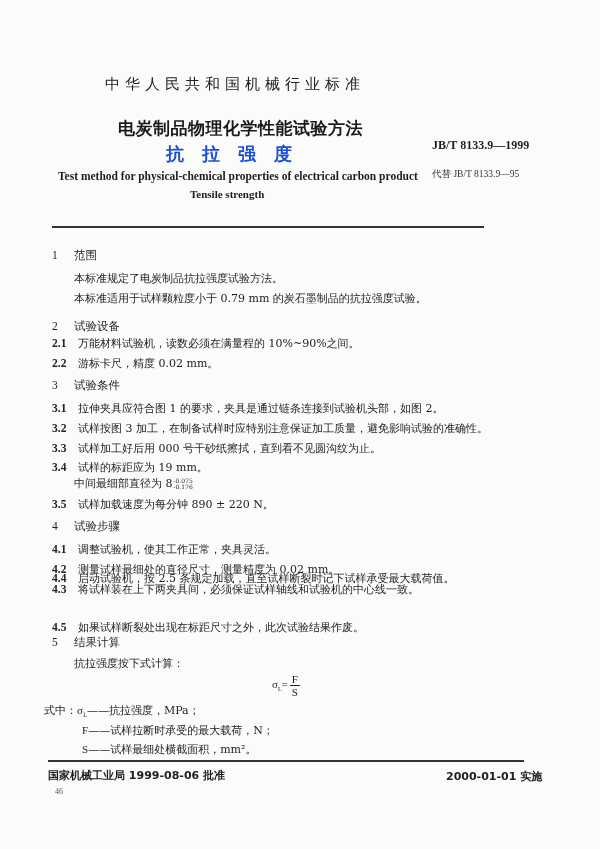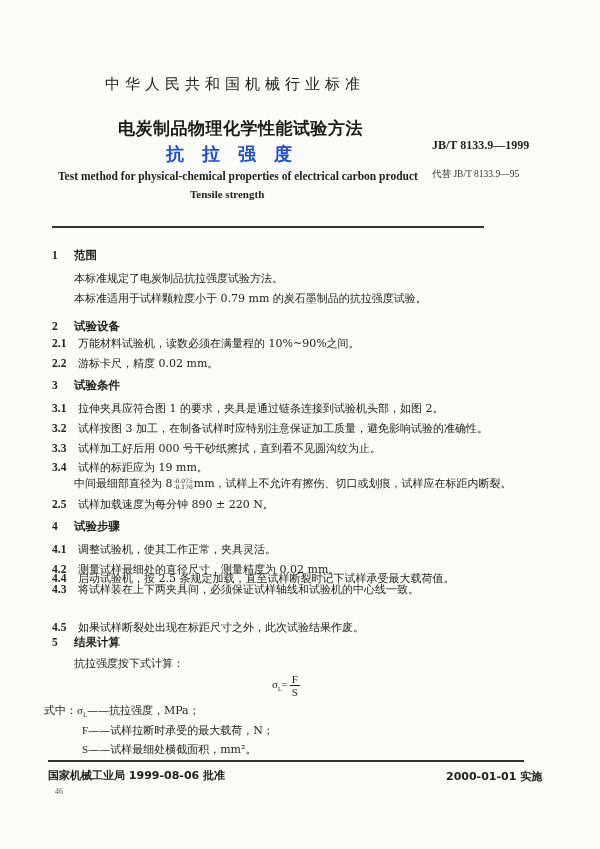--- a/index.html
+++ b/index.html
@@ -37,21 +37,21 @@
     }
     .title-en2 {
       left: 190px; top: 188px; font-size: 11px; font-weight: bold;
       font-family: "Liberation Serif", serif;
     }
     .rule {
       position: absolute; left: 52px; width: 432px; height: 2px; background: #333;
     }
     .rule.bottom { left: 48px; width: 476px; }
     .sec {
-      left: 52px; font-size: 11.5px; font-weight: bold;
+      left: 52px; font-size: 11.5px; font-weight: normal;
       font-family: "DejaVu Sans", "Liberation Sans", sans-serif;
     }
     .sec .num { display: inline-block; width: 22px; font-family: "Liberation Serif", serif; }
     .line {
       font-size: 11px; font-family: "DejaVu Serif", "Liberation Serif", serif; color: #222;
     }
     .item { left: 52px; }
     .item .num {
       display: inline-block; width: 26px; font-weight: bold;
       font-family: "Liberation Serif", serif; font-size: 11.5px;
@@ -111,24 +111,24 @@
 <div class="abs line item" style="top:421px;">
   <span class="num">3.2</span><span>试样按图 3 加工，在制备试样时应特别注意保证加工质量，避免影响试验的准确性。</span>
 </div>
 <div class="abs line item" style="top:441px;">
   <span class="num">3.3</span><span>试样加工好后用 000 号干砂纸擦拭，直到看不见圆沟纹为止。</span>
 </div>
 <div class="abs line item" style="top:460px;">
   <span class="num">3.4</span><span>试样的标距应为 19 mm。</span>
 </div>
 <div class="abs line indent" style="top:476px;">
-  <span>中间最细部直径为 8</span><span class="tol"><span style="display:block">-0.075</span><span style="display:block">-0.176</span></span><span>mm，试样上不允许有擦伤、切口或划痕，试样应在标距内断裂。</span>
+  <span>中间最细部直径为 8</span><span class="tol"><span style="display:block">-0.075</span><span style="display:block">-0.176</span></span>
 </div>
 <div class="abs line item" style="top:497px;">
-  <span class="num">2.5</span><span>试样加载速度为每分钟 890 ± 220 N。</span>
+  <span class="num">3.5</span><span>试样加载速度为每分钟 890 ± 220 N。</span>
 </div>
 
 <div class="abs sec" style="top:519px;">
   <span class="num">4</span><span>试验步骤</span>
 </div>
 <div class="abs line item" style="top:542px;">
   <span class="num">4.1</span><span>调整试验机，使其工作正常，夹具灵活。</span>
 </div>
 <div class="abs line item" style="top:562px;">
   <span class="num">4.2</span><span>测量试样最细处的直径尺寸，测量精度为 0.02 mm。</span>

